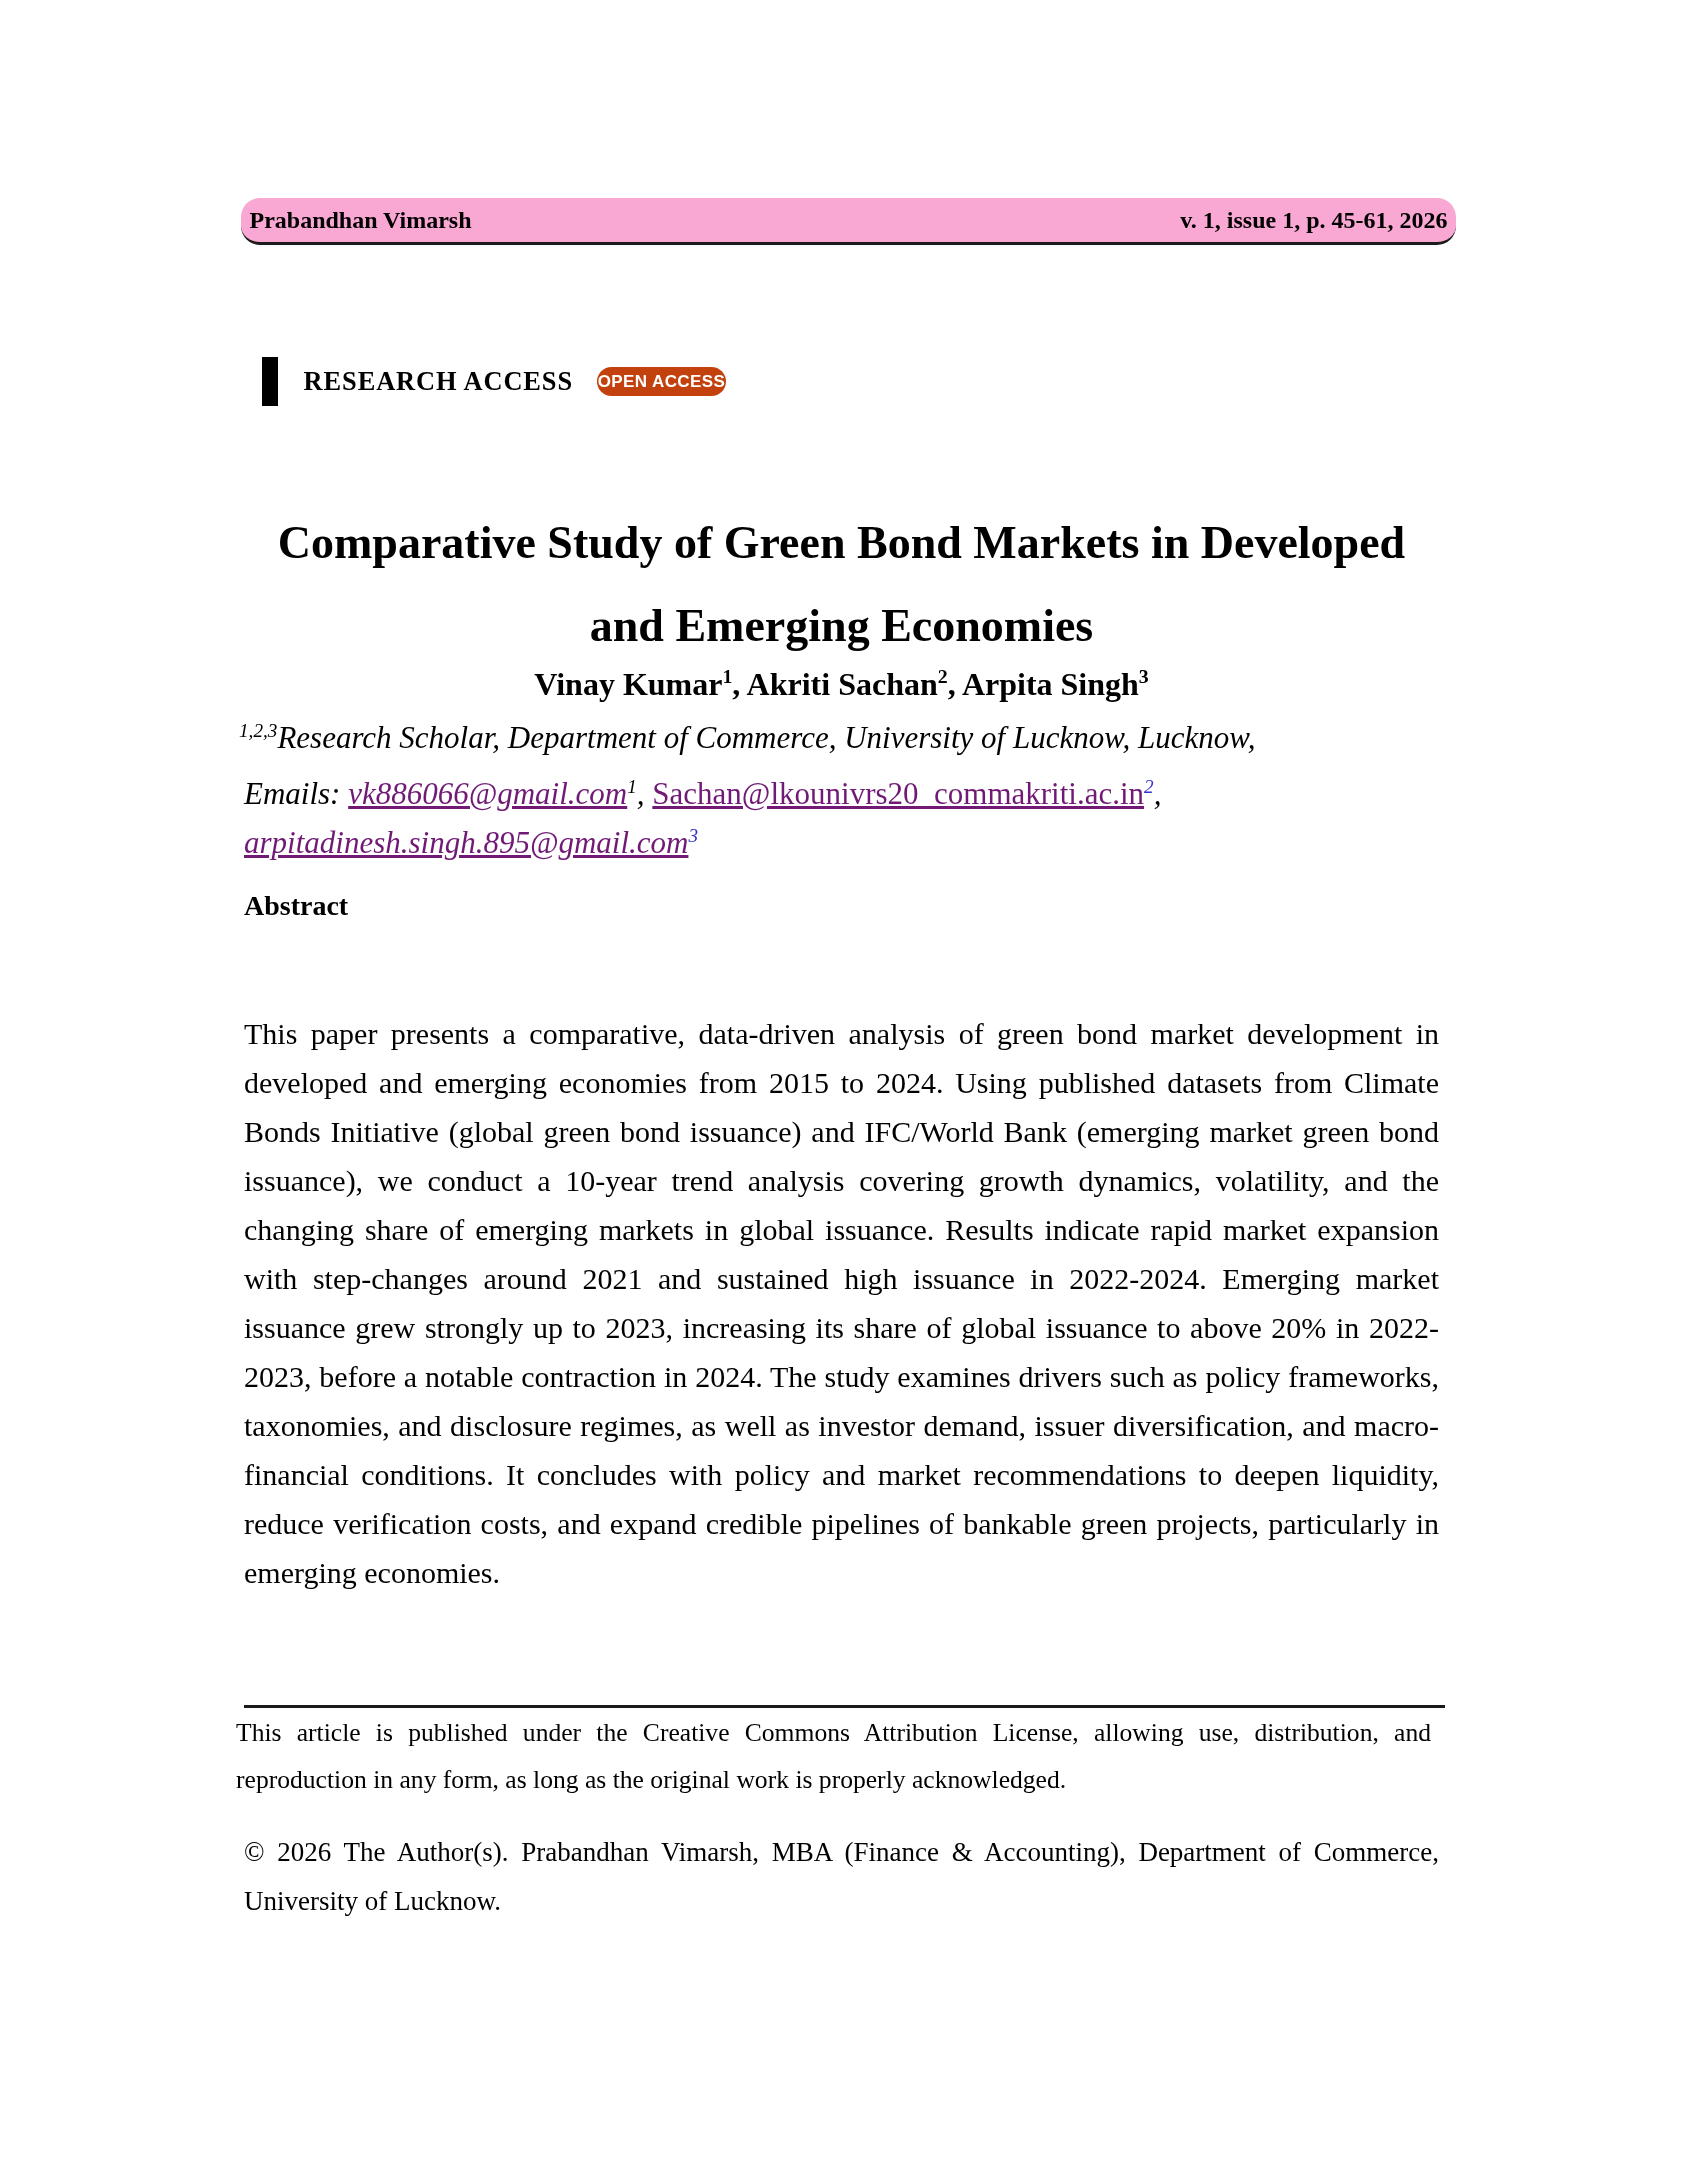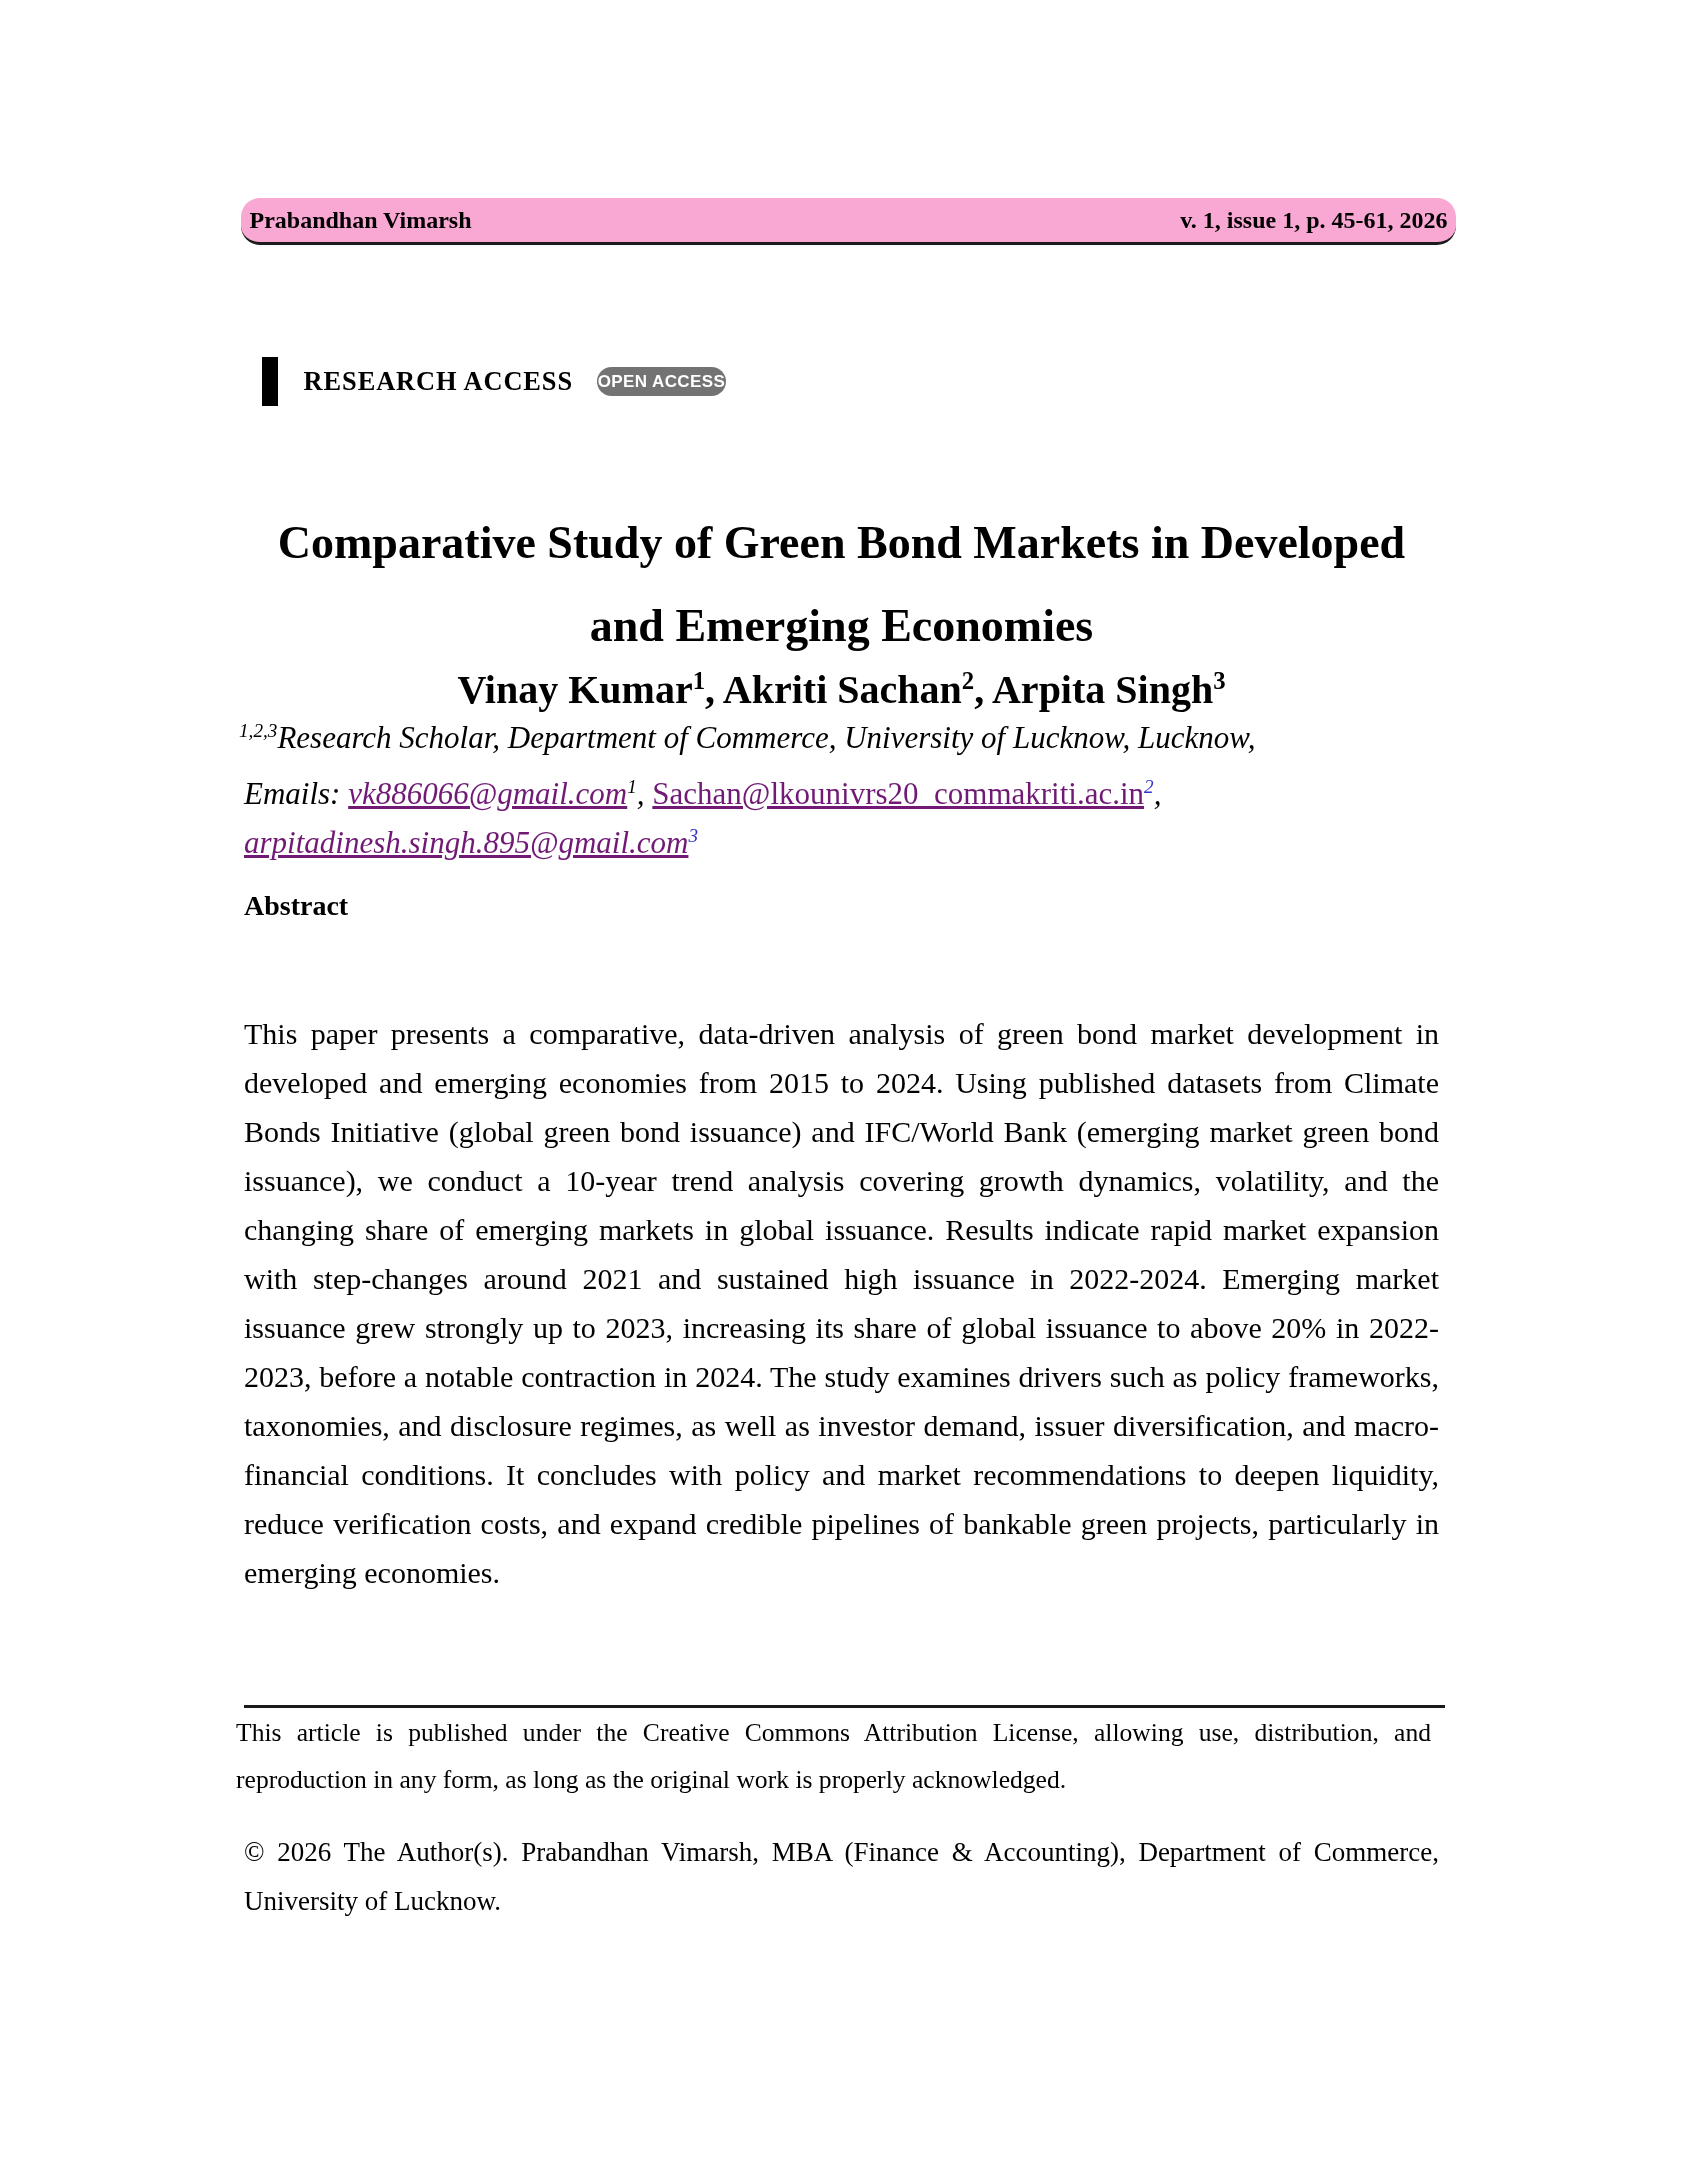--- a/index.html
+++ b/index.html
@@ -26,37 +26,37 @@
   
   .ra-row{
     position:absolute;left:262px;top:357px;
     display:flex;align-items:center;
   }
   .marker-bar{width:16px;height:49px;background:#000000;margin-right:25.6px;}
   .ra-label{font-size:26.4px;font-weight:bold;letter-spacing:0.9px;}
   .oa-badge{
     margin-left:24px;
     width:129px;height:29px;border-radius:14.5px;
-    background:#737373;
+    background:#c2410c;
     display:flex;align-items:center;justify-content:center;
   }
   .oa-badge span{
     font-family:"Liberation Sans","DejaVu Sans",sans-serif;
     font-size:17px;font-weight:bold;color:#ffffff;letter-spacing:0.4px;
   }
 
   .title{
     position:absolute;left:244px;top:501px;width:1195px;
     text-align:center;
     font-size:46px;font-weight:bold;line-height:83px;
   }
 
   .authors{
     position:absolute;left:244px;top:666px;width:1195px;
-    text-align:center;font-size:40px;font-weight:bold;
+    text-align:center;font-size:32px;font-weight:bold;
   }
   sup{font-size:62%;line-height:0;}
 
   .affiliation{
     position:absolute;left:239px;top:720px;width:1210px;
     font-size:31px;font-style:italic;
   }
 
   .emails{
     position:absolute;left:244px;top:769px;width:1210px;

